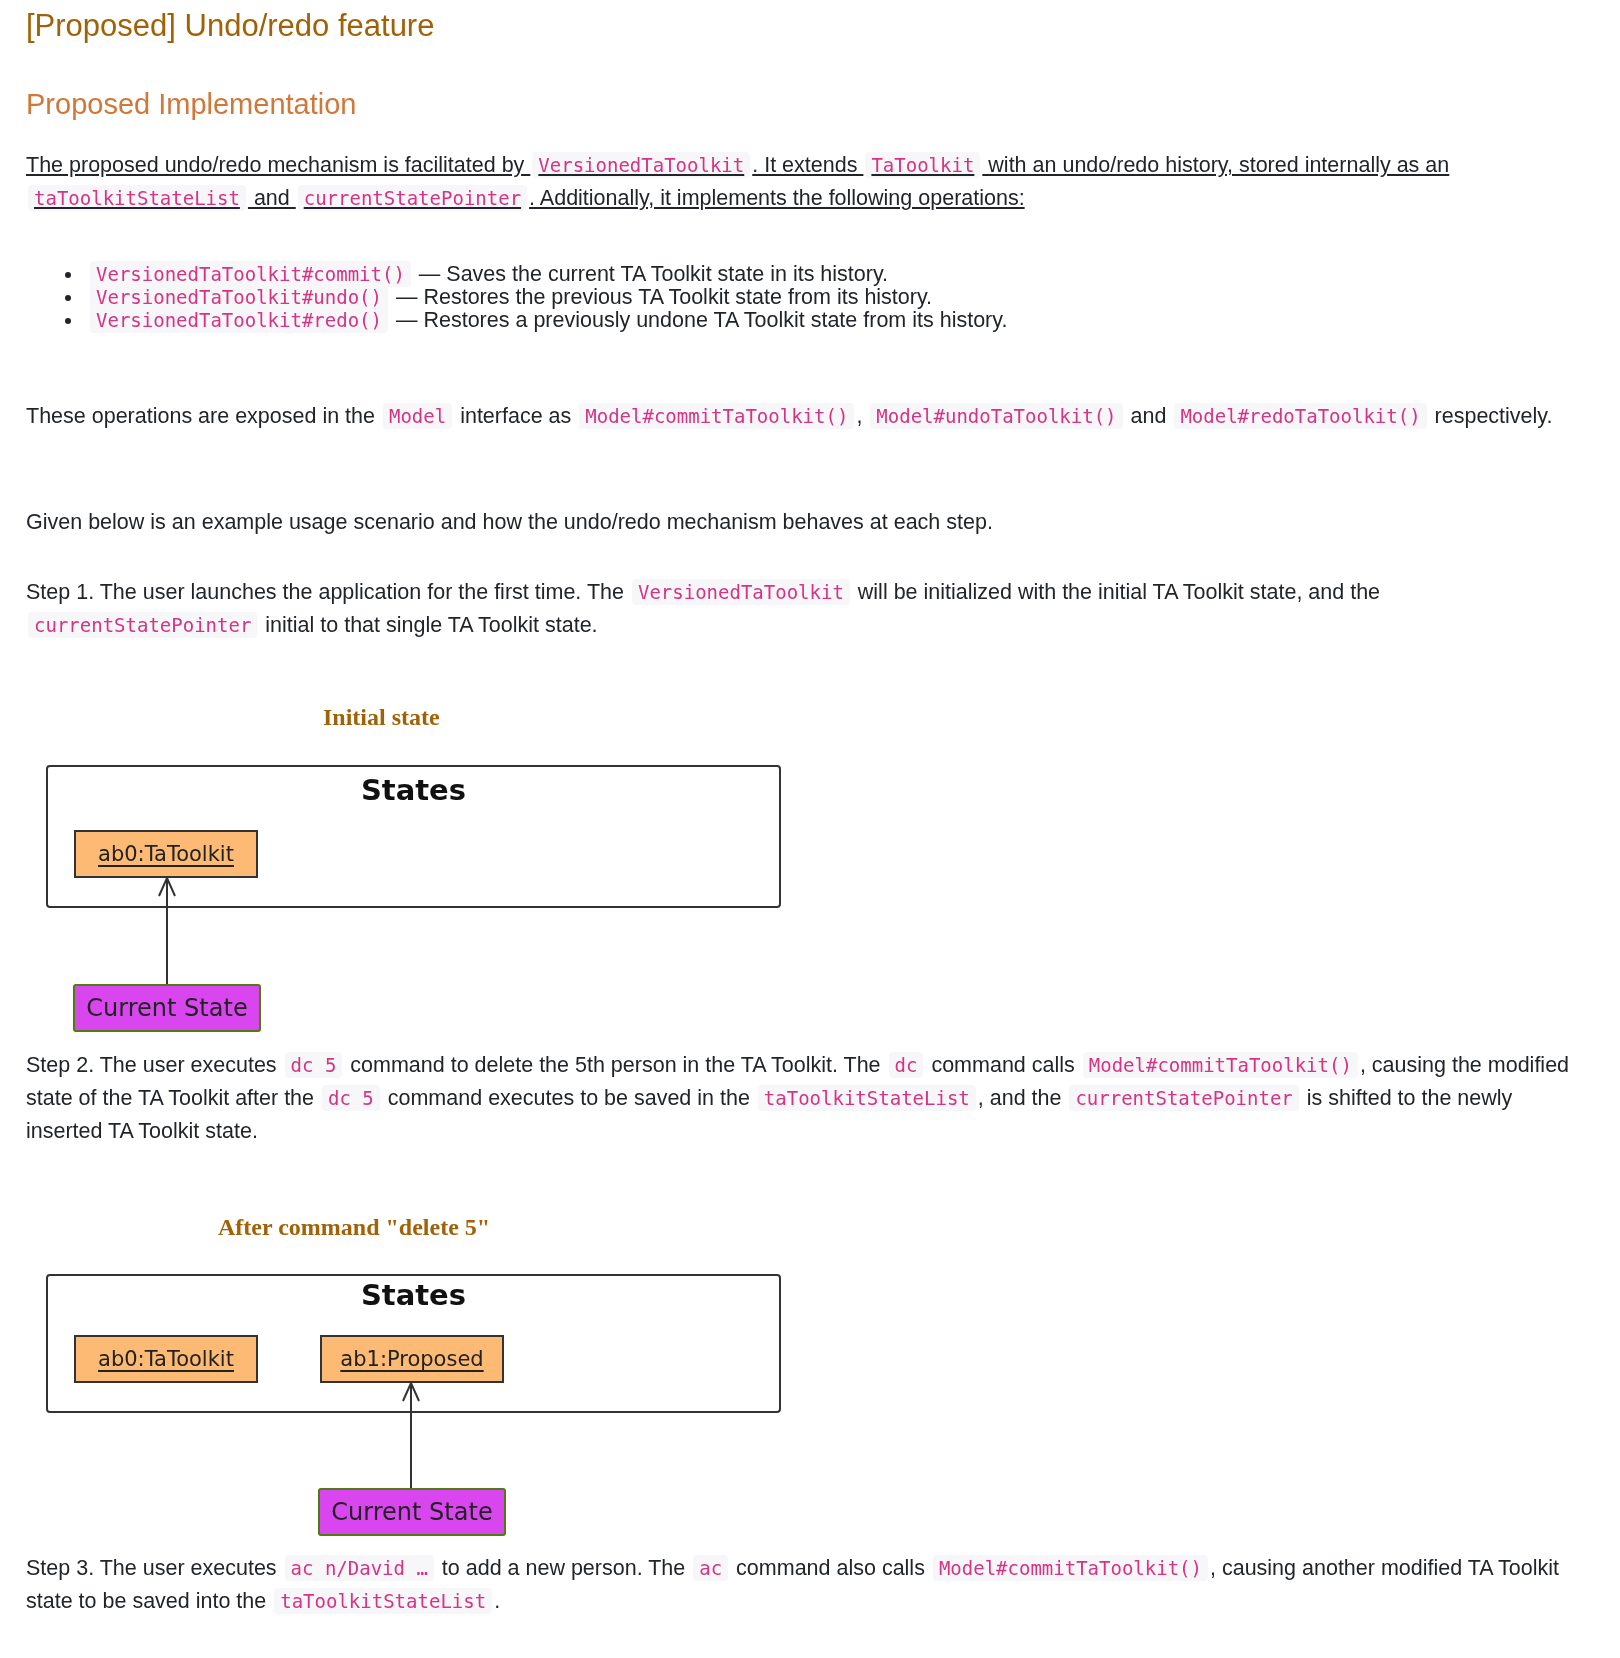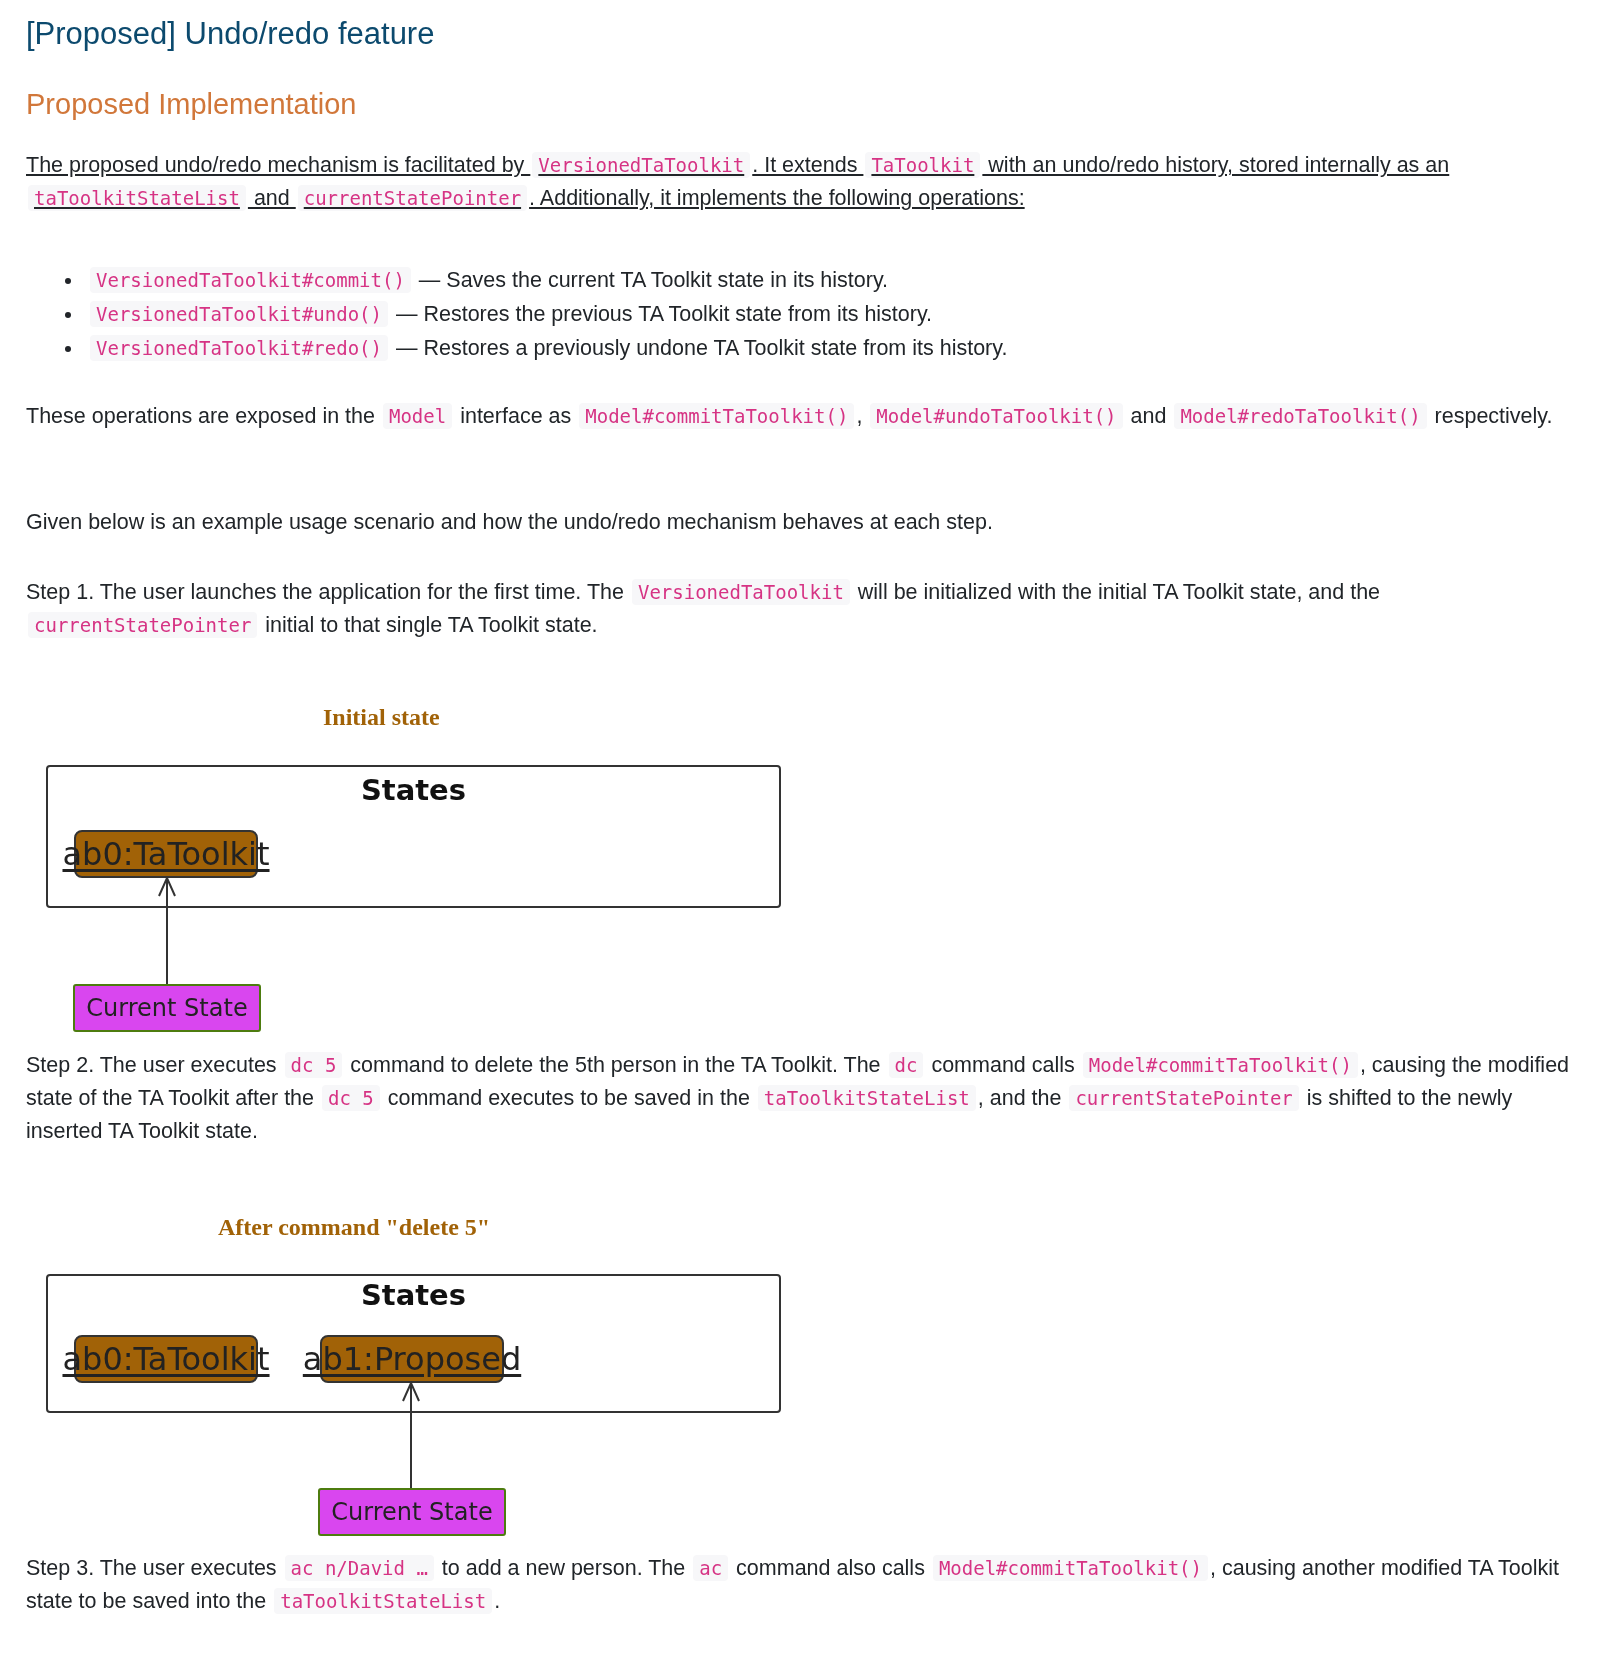--- a/index.html
+++ b/index.html
@@ -3,56 +3,56 @@
 <meta charset="utf-8">
 <style>
   html, body { margin: 0; padding: 0; background: #ffffff; }
   body {
     width: 1620px; height: 1658px; overflow: hidden;
     font-family: "Liberation Sans", "DejaVu Sans", sans-serif;
     color: #212529;
   }
   .page { position: relative; padding: 0 26px; }
   h2.title {
-    position: absolute; left: 26px; top: 14px; margin: 0;
-    font-size: 31px; font-weight: 400; color: #0c4a6e; line-height: 40px;
+    position: absolute; left: 26px; top: 6px; margin: 0;
+    font-size: 31px; font-weight: 400; color: #a16207; line-height: 40px;
   }
   h3.subtitle {
     position: absolute; left: 26px; top: 86px; margin: 0;
     font-size: 29px; font-weight: 400; color: #d1773a; line-height: 36px;
   }
   .p {
     position: absolute; left: 26px; width: 1560px; margin: 0;
     font-size: 21.5px; line-height: 33px; color: #212529;
   }
   code {
     font-family: "DejaVu Sans Mono", "Liberation Mono", monospace;
     font-size: 19px; color: #d63384; background: #f7f7f9;
     border-radius: 4px; padding: 2px 6px; margin: 0 2px;
   }
   ul.ops {
     position: absolute; left: 26px; top: 263px; margin: 0; padding: 0 0 0 58px;
-    font-size: 21.5px; line-height: 34px; list-style: disc;
+    font-size: 21.5px; line-height: 23px; list-style: disc;
   }
   ul.ops li { padding-left: 4px; }
   .diagram { position: absolute; left: 0; }
   .dg-title {
     position: absolute; font-family: Liberation Serif, serif; font-weight: 700;
     font-size: 24px; color: #a16207; white-space: nowrap;
   }
   .frame {
     position: absolute; border: 2px solid #333; border-radius: 4px; background: #fff;
   }
   .frame-label {
     position: absolute; left: 0; right: 0; text-align: center;
     font-family: "DejaVu Sans", sans-serif; font-weight: 700; font-size: 29px; color: #111;
   }
   .obj {
-    position: absolute; background: #a16207; border: 2px solid #333; border-radius: 8px;
-    font-family: "DejaVu Sans", sans-serif; font-size: 32px; color: #222;
+    position: absolute; background: #fdba74; border: 2px solid #333; border-radius: 0;
+    font-family: "DejaVu Sans", sans-serif; font-size: 21px; color: #222;
     text-decoration: underline; text-underline-offset: 4px;
     display: flex; align-items: center; justify-content: center; white-space: nowrap;
   }
   .curbox {
     position: absolute; background: #d946ef; border: 2px solid #4d7c0f; border-radius: 3px;
     font-family: "DejaVu Sans", sans-serif; font-size: 24px; color: #222;
     display: flex; align-items: center; justify-content: center; white-space: nowrap;
   }
   .arrow { position: absolute; }
 </style>

